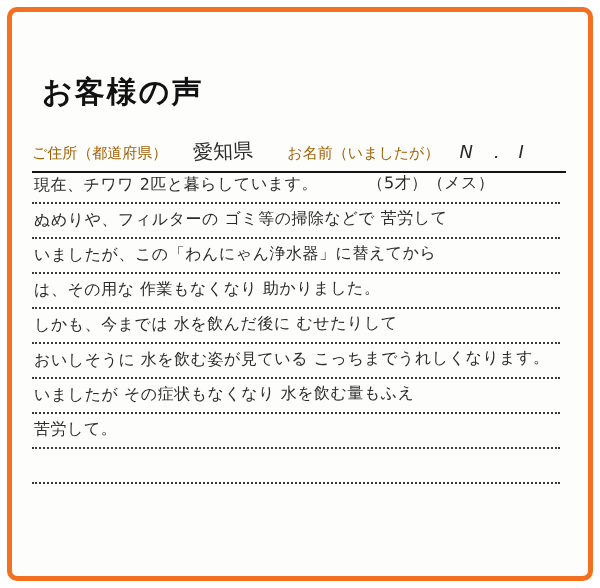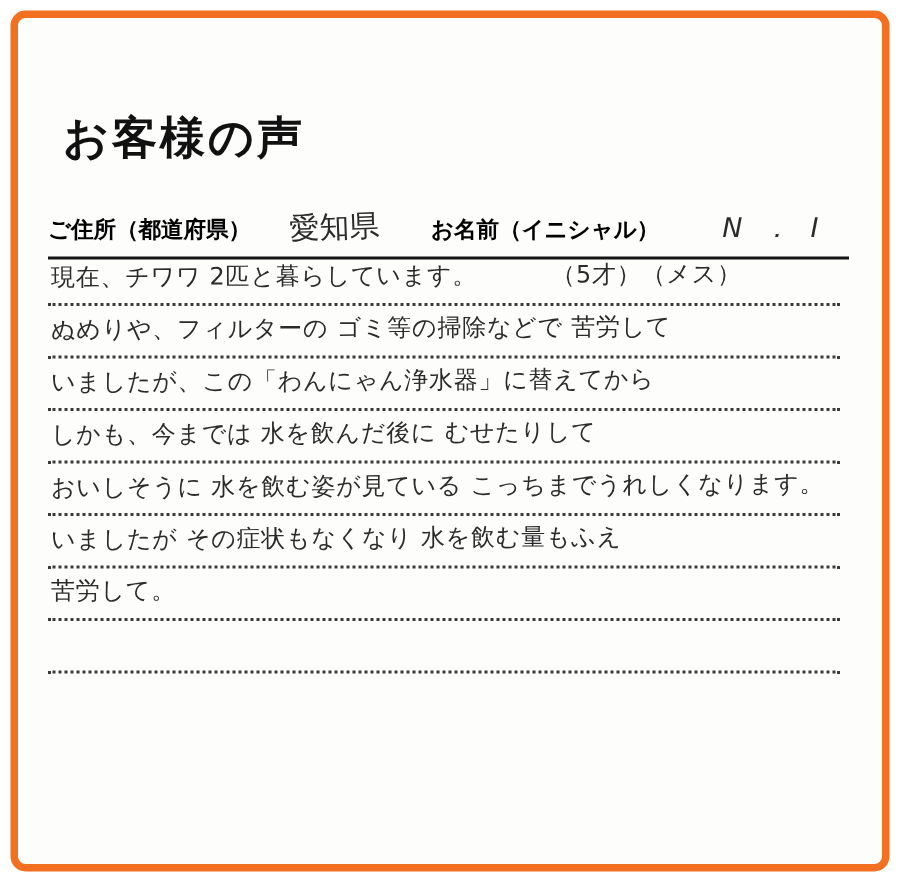--- a/index.html
+++ b/index.html
@@ -37,38 +37,38 @@
     left: 20px;
     right: 22px;
     top: 126px;
     display: flex;
     align-items: baseline;
     border-bottom: 2px solid #141414;
     padding-bottom: 6px;
   }
   .form-label {
     font-size: 15px;
-    font-weight: bold;
-    color: #000000;
+    font-weight: normal;
+    color: #a16207;
     white-space: pre;
   }
   .hw {
     font-family: "DejaVu Sans", "Liberation Sans", sans-serif;
     color: #2b2b2b;
     white-space: pre;
   }
   .form-value-address {
     font-size: 20px;
     margin-left: 26px;
     margin-right: 34px;
     transform: rotate(-2deg);
   }
   .form-value-name {
     font-size: 18px;
-    margin-left: 42px;
+    margin-left: 20px;
     letter-spacing: 4px;
     font-style: italic;
   }
   .lines {
     position: absolute;
     left: 20px;
     right: 28px;
     top: 157px;
   }
   .ruled-line {
@@ -90,33 +90,36 @@
 <body>
 
 <div class="page">
   <div class="frame">
 
     <h1 class="title">お客様の声</h1>
 
     <div class="form-row">
       <span class="form-label">ご住所（都道府県）</span>
       <span class="hw form-value-address">愛知県</span>
-      <span class="form-label">お名前（イニシャル）</span>
+      <span class="form-label">お名前（いましたが）</span>
       <span class="hw form-value-name">N ． I</span>
     </div>
 
     <div class="lines">
       <div class="ruled-line">
           <span class="hw">現在、チワワ 2匹と暮らしています。　　　（5才）（メス）</span>
         </div>
       <div class="ruled-line">
           <span class="hw">ぬめりや、フィルターの ゴミ等の掃除などで 苦労して</span>
         </div>
       <div class="ruled-line">
           <span class="hw">いましたが、この「わんにゃん浄水器」に替えてから</span>
+        </div>
+      <div class="ruled-line">
+          <span class="hw">は、その用な 作業もなくなり 助かりました。</span>
         </div>
       <div class="ruled-line">
           <span class="hw">しかも、今までは 水を飲んだ後に むせたりして</span>
         </div>
       <div class="ruled-line">
           <span class="hw">おいしそうに 水を飲む姿が見ている こっちまでうれしくなります。</span>
         </div>
       <div class="ruled-line">
           <span class="hw">いましたが その症状もなくなり 水を飲む量もふえ</span>
         </div>

